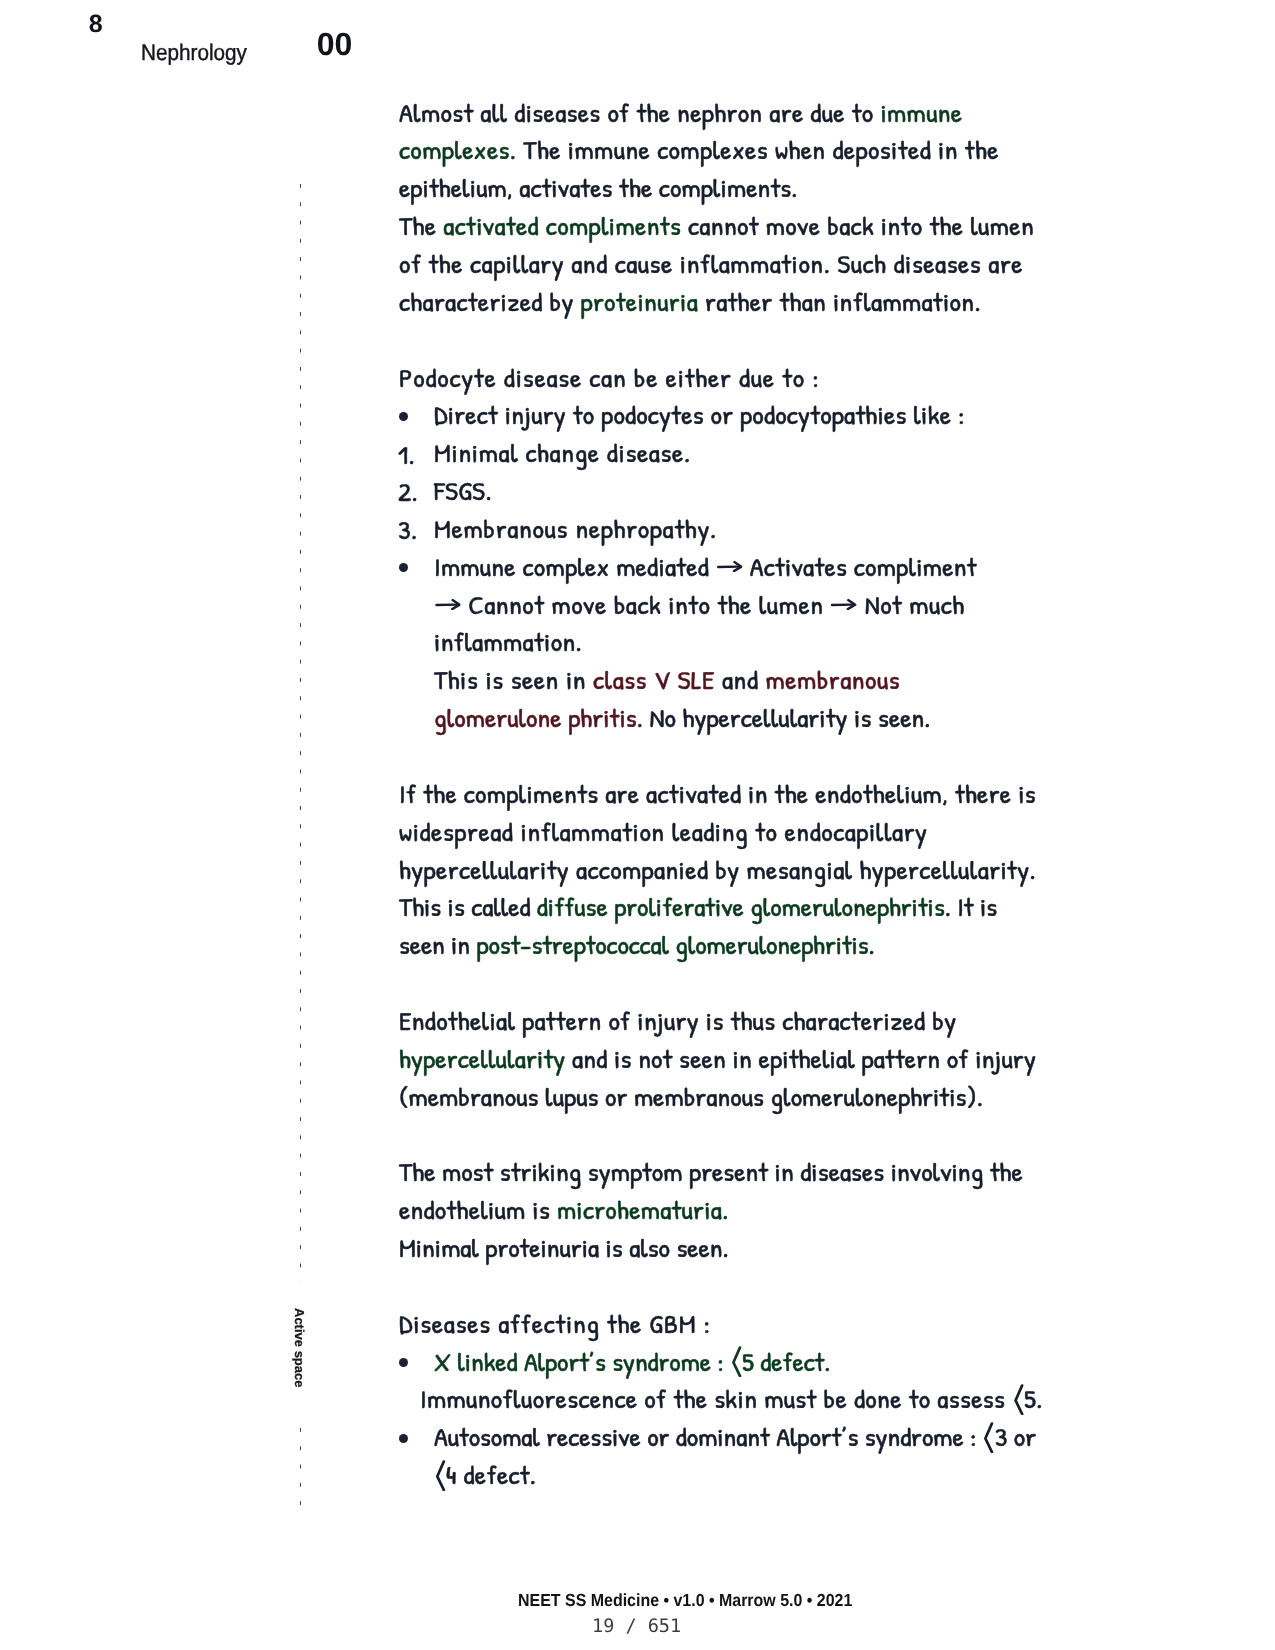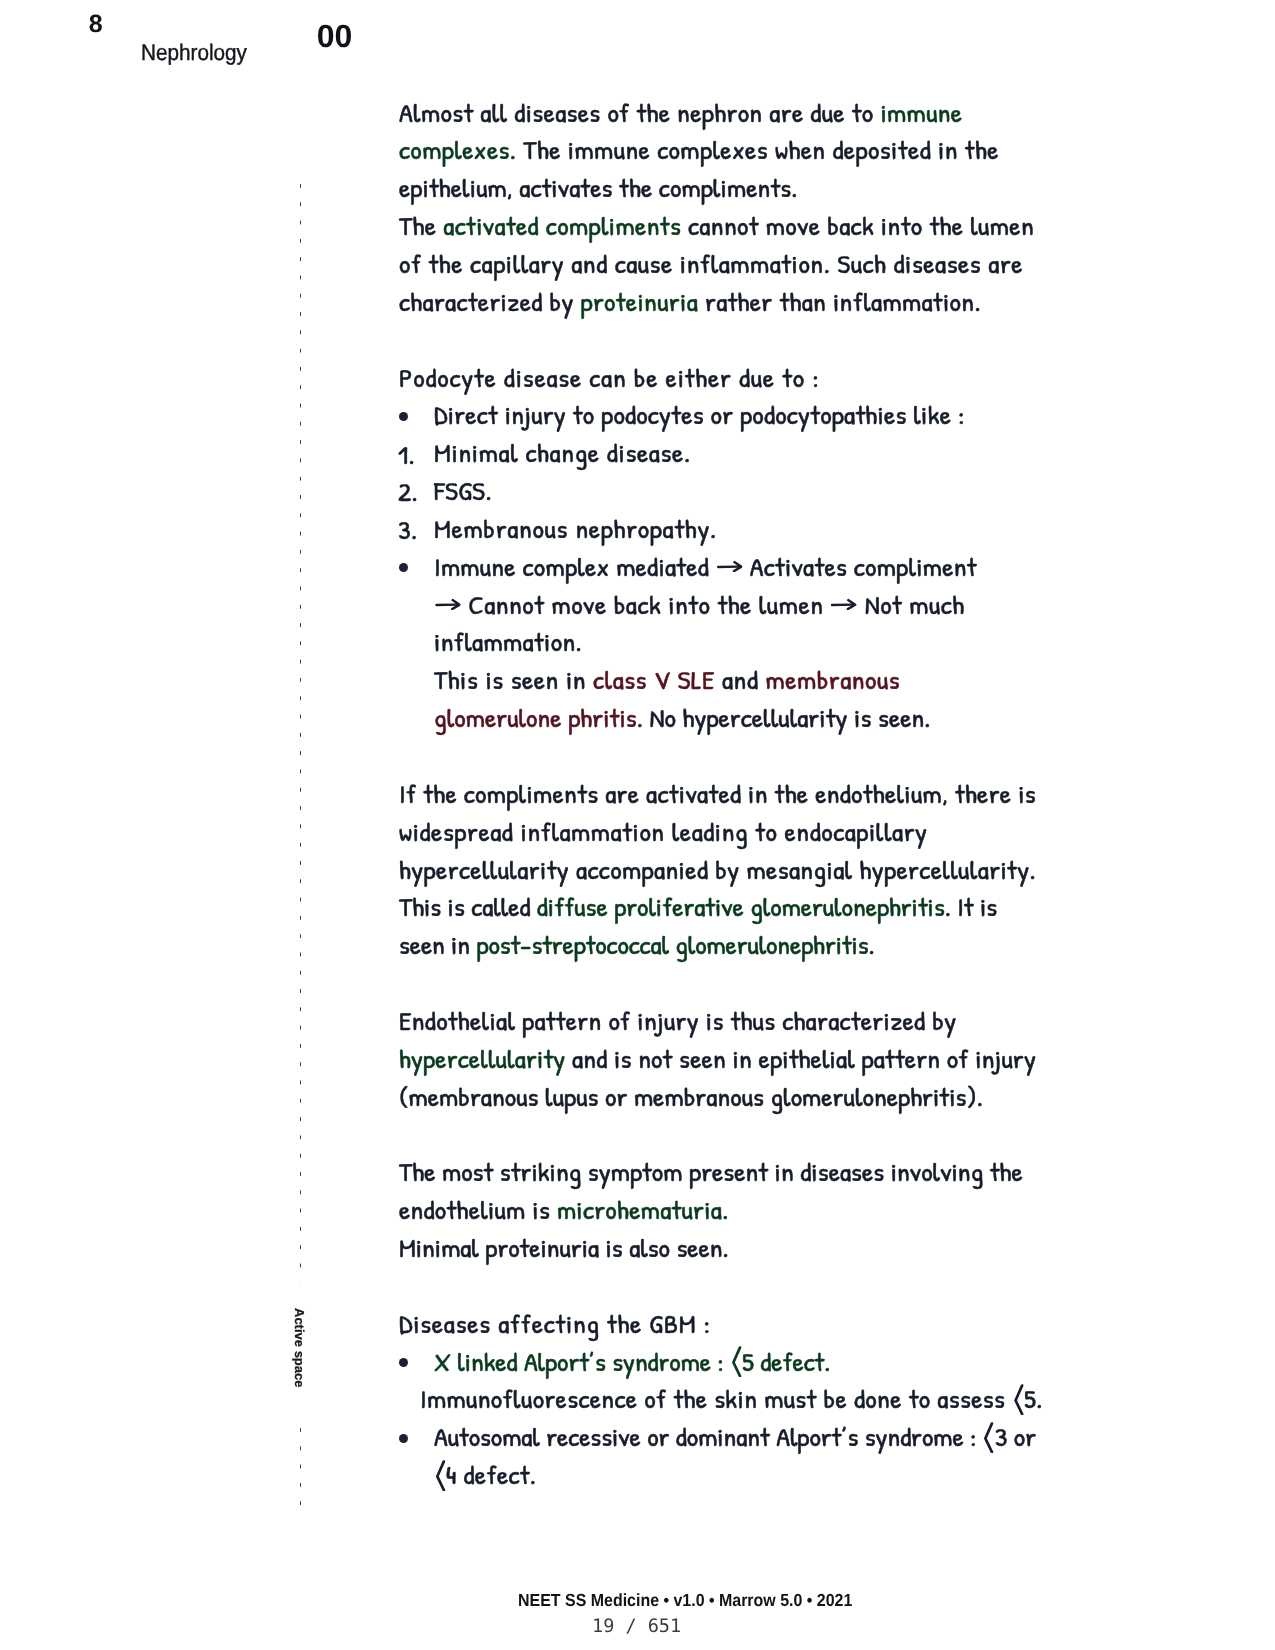--- a/index.html
+++ b/index.html
@@ -5,21 +5,21 @@
   html,body{margin:0;padding:0;background:#ffffff;}
   body{width:1275px;height:1650px;overflow:hidden;
        font-family:"Liberation Sans",sans-serif;
        -webkit-font-smoothing:antialiased;
        text-rendering:geometricPrecision;}
   .page{position:relative;width:1275px;height:1650px;background:#fff;}
   .chapnum{position:absolute;left:88.7px;top:10.4px;font-size:25px;font-weight:bold;color:#111318;}
   .chaptitle{position:absolute;left:140.8px;top:39.5px;font-size:22.5px;color:#15171c;
              transform:scaleX(0.92);transform-origin:left top;
              -webkit-text-stroke:0.42px #15171c;}
-  .secnum{position:absolute;left:316.8px;top:18px;font-size:32px;font-weight:bold;color:#111318;}
+  .secnum{position:absolute;left:316.8px;top:26px;font-size:32px;font-weight:bold;color:#111318;}
   .divider{position:absolute;left:300px;width:1.4px;
            background-image:linear-gradient(to bottom,#3a3f49 0 4.2px,transparent 4.2px 18.3px);
            background-size:1.4px 18.3px;}
   .divider.top{top:183.6px;height:1098px;}
   .divider.bot{top:1427.6px;height:80px;}
   .activespace{position:absolute;left:307px;top:1308.3px;font-size:13px;font-weight:bold;color:#1a1a1a;
                white-space:nowrap;transform:rotate(90deg);transform-origin:left top;
                -webkit-text-stroke:0.25px #1a1a1a;}
   .footer{position:absolute;left:517.9px;top:1589.8px;font-size:17.5px;
           font-weight:bold;color:#111318;white-space:nowrap;

